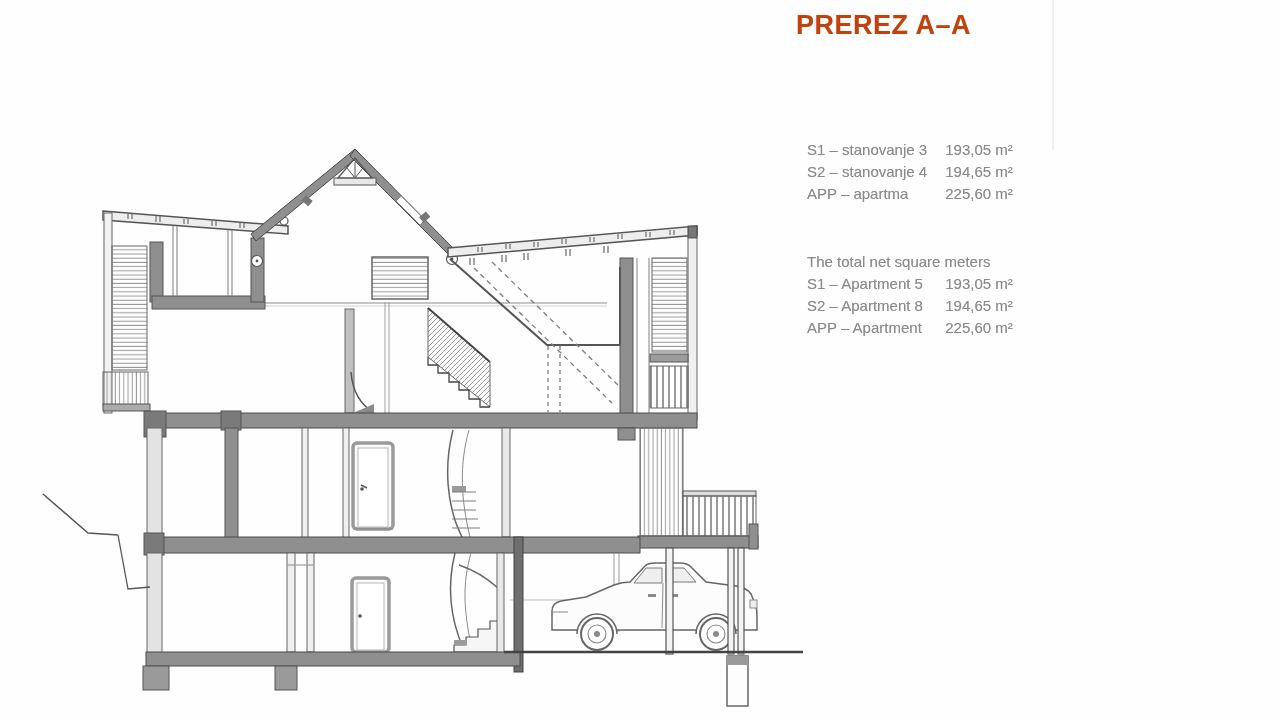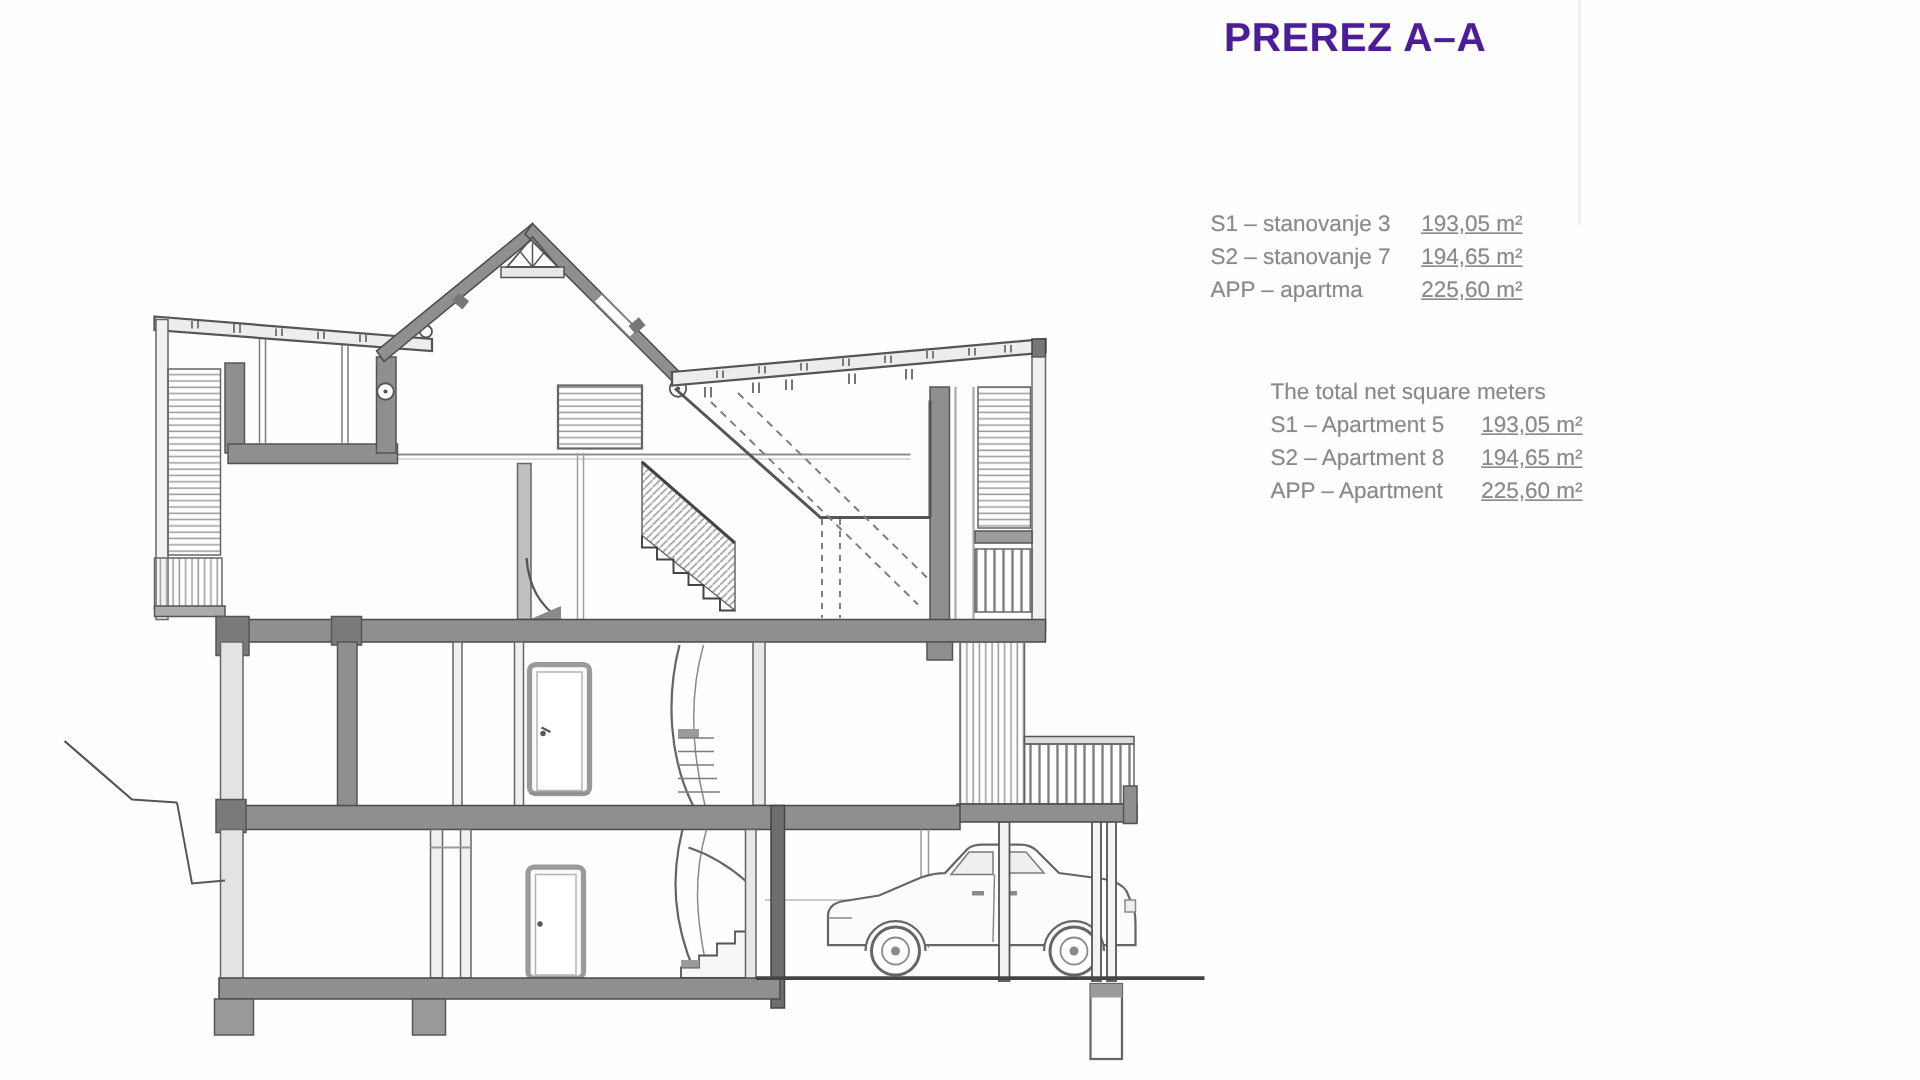--- a/index.html
+++ b/index.html
@@ -1,29 +1,29 @@
 <!DOCTYPE html>
 <html><head>
 <meta charset="utf-8">
 <style>
   html,body{margin:0;padding:0;}
   body{font-family:"Liberation Sans", sans-serif;}
   .page{position:relative;width:1280px;height:720px;background:#fefefe;overflow:hidden;}
   .drawing-svg{position:absolute;left:0;top:0;}
   .page-edge{position:absolute;left:1052px;top:0;width:2px;height:150px;background:#efefec;}
-  .title-block{position:absolute;left:816px;top:6px;color:#4c1d95;font-size:27px;font-weight:700;
+  .title-block{position:absolute;left:796px;top:6px;color:#c2410c;font-size:27px;font-weight:700;
                letter-spacing:.5px;line-height:38px;text-shadow:0 0 1px rgba(120,120,120,.35);}
   .legend{position:absolute;left:807px;width:208px;color:#8a8a8a;font-size:15px;line-height:22px;
           text-shadow:0 0 .6px rgba(140,140,140,.5);}
   .legend-sl{top:139px;}
-  .legend-en{top:251px;margin-left:40px;}
+  .legend-en{top:251px;}
   .legend .heading{white-space:nowrap;}
   .legend .row{display:flex;white-space:nowrap;}
   .legend .row .lbl{width:136px;flex:0 0 auto;}
-  .legend .row .val{flex:1;text-align:right;text-decoration:underline;}
+  .legend .row .val{flex:1;text-align:center;}
 </style>
 </head>
 <body>
 
 <div class="page">
 
   <svg class="drawing-svg" width="810" height="720" viewBox="0 0 810 720">
     <defs>
       <pattern id="pH" width="4.2" height="4.2" patternUnits="userSpaceOnUse">
         <path d="M0,2 H4.2" stroke="#9a9a9a" stroke-width="1"></path>
@@ -280,21 +280,21 @@
   <div class="title-block">
     <div>PREREZ A–A</div>
   </div>
 
   <div class="legend legend-sl">
     <div class="row">
       <span class="lbl">S1 – stanovanje 3</span>
       <span class="val">193,05 m²</span>
     </div>
     <div class="row">
-      <span class="lbl">S2 – stanovanje 7</span>
+      <span class="lbl">S2 – stanovanje 4</span>
       <span class="val">194,65 m²</span>
     </div>
     <div class="row">
       <span class="lbl">APP – apartma</span>
       <span class="val">225,60 m²</span>
     </div>
   </div>
 
   <div class="legend legend-en">
     <div class="heading">The total net square meters</div>

